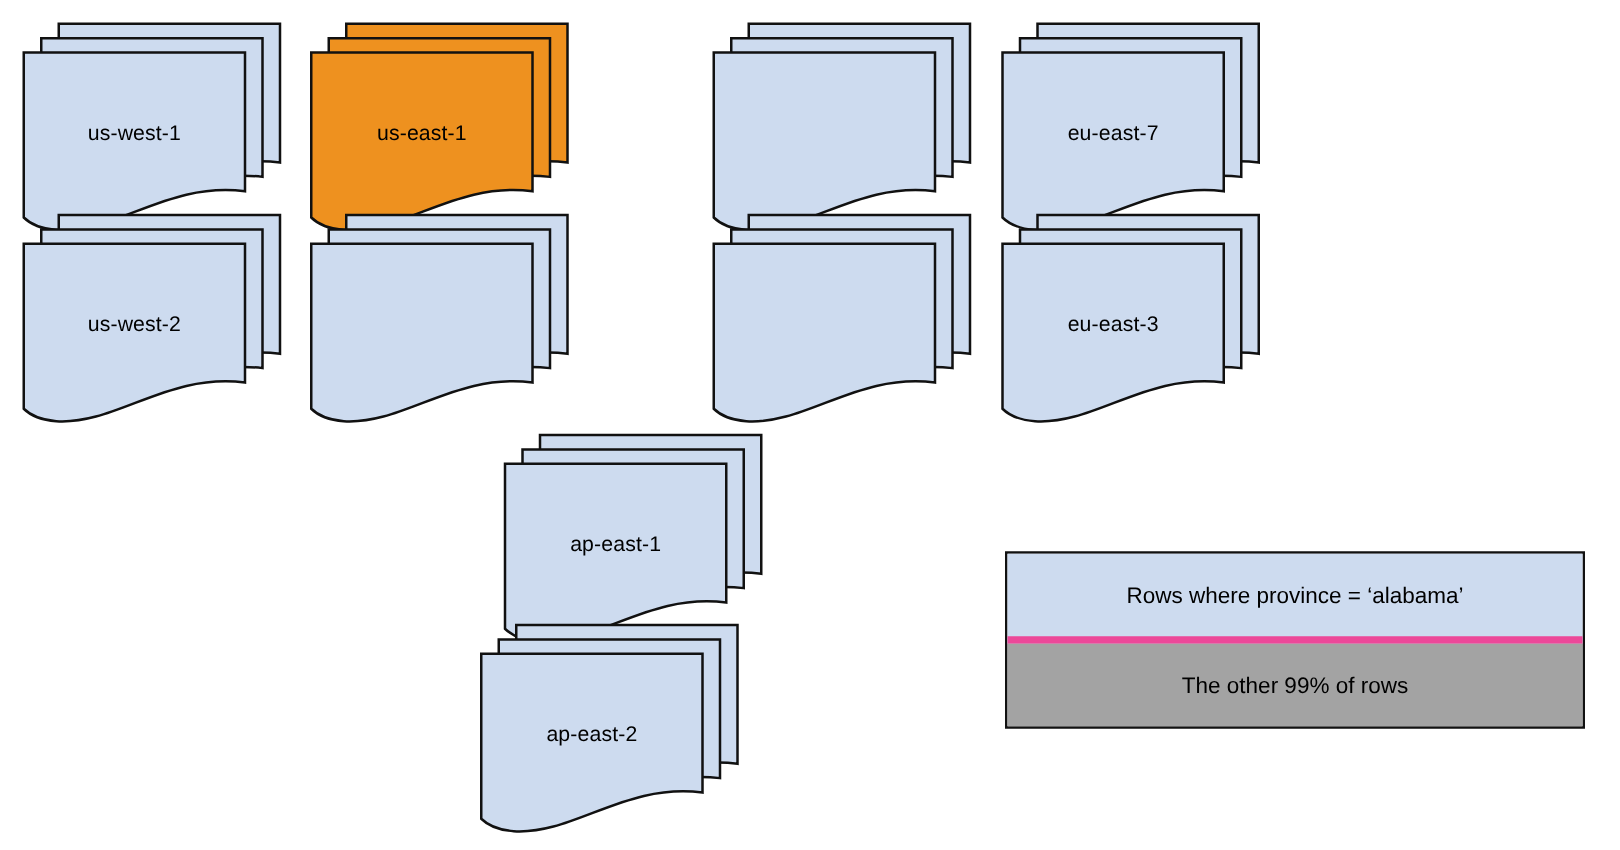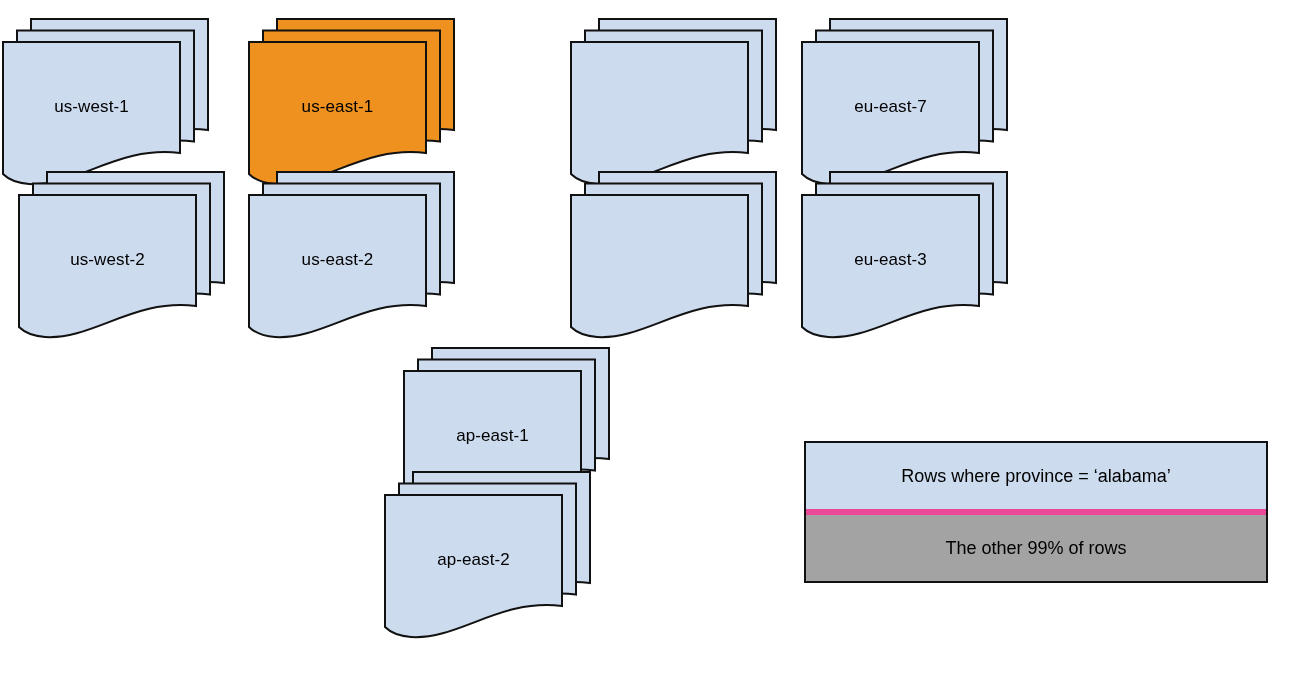--- a/index.html
+++ b/index.html
@@ -77,21 +77,21 @@
   .legend-row.first {
     border-bottom: 6px solid #ec4899;
   }
 </style>
 </head>
 <body>
 
 <div id="canvas" style="background: rgb(255, 255, 255);">
 
   <div id="stacks">
-      <div class="doc-stack" style="left: 3px; top: 19px;">
+      <div class="doc-stack" style="left: 19px; top: 19px;">
         <svg viewBox="0 0 206 160">
           <path d="M 28 0 L 205 0 L 205 111 C 143 103, 102 145, 54 142 C 42 141, 33 137, 28 132 Z" fill="#CDDBEF" stroke="#111111" stroke-width="2" stroke-linejoin="miter"></path>
           <path d="M 14 11.5 L 191 11.5 L 191 122.5 C 129 114.5, 88 156.5, 40 153.5 C 28 152.5, 19 148.5, 14 143.5 Z" fill="#CDDBEF" stroke="#111111" stroke-width="2" stroke-linejoin="miter"></path>
           <path d="M 0 23 L 177 23 L 177 134 C 115 126, 74 168, 26 165 C 14 164, 5 160, 0 155 Z" fill="#CDDBEF" stroke="#111111" stroke-width="2" stroke-linejoin="miter"></path>
         </svg>
         <div class="doc-label">us-west-1</div>
       </div>
       <div class="doc-stack" style="left: 249px; top: 19px;">
         <svg viewBox="0 0 206 160">
           <path d="M 28 0 L 205 0 L 205 111 C 143 103, 102 145, 54 142 C 42 141, 33 137, 28 132 Z" fill="#EE911F" stroke="#111111" stroke-width="2" stroke-linejoin="miter"></path>
@@ -122,21 +122,20 @@
           <path d="M 0 23 L 177 23 L 177 134 C 115 126, 74 168, 26 165 C 14 164, 5 160, 0 155 Z" fill="#CDDBEF" stroke="#111111" stroke-width="2" stroke-linejoin="miter"></path>
         </svg>
         <div class="doc-label">us-west-2</div>
       </div>
       <div class="doc-stack" style="left: 249px; top: 172px;">
         <svg viewBox="0 0 206 160">
           <path d="M 28 0 L 205 0 L 205 111 C 143 103, 102 145, 54 142 C 42 141, 33 137, 28 132 Z" fill="#CDDBEF" stroke="#111111" stroke-width="2" stroke-linejoin="miter"></path>
           <path d="M 14 11.5 L 191 11.5 L 191 122.5 C 129 114.5, 88 156.5, 40 153.5 C 28 152.5, 19 148.5, 14 143.5 Z" fill="#CDDBEF" stroke="#111111" stroke-width="2" stroke-linejoin="miter"></path>
           <path d="M 0 23 L 177 23 L 177 134 C 115 126, 74 168, 26 165 C 14 164, 5 160, 0 155 Z" fill="#CDDBEF" stroke="#111111" stroke-width="2" stroke-linejoin="miter"></path>
         </svg>
-        <div class="doc-label">us-east-2</div>
       </div>
       <div class="doc-stack" style="left: 571px; top: 172px;">
         <svg viewBox="0 0 206 160">
           <path d="M 28 0 L 205 0 L 205 111 C 143 103, 102 145, 54 142 C 42 141, 33 137, 28 132 Z" fill="#CDDBEF" stroke="#111111" stroke-width="2" stroke-linejoin="miter"></path>
           <path d="M 14 11.5 L 191 11.5 L 191 122.5 C 129 114.5, 88 156.5, 40 153.5 C 28 152.5, 19 148.5, 14 143.5 Z" fill="#CDDBEF" stroke="#111111" stroke-width="2" stroke-linejoin="miter"></path>
           <path d="M 0 23 L 177 23 L 177 134 C 115 126, 74 168, 26 165 C 14 164, 5 160, 0 155 Z" fill="#CDDBEF" stroke="#111111" stroke-width="2" stroke-linejoin="miter"></path>
         </svg>
       </div>
       <div class="doc-stack" style="left: 802px; top: 172px;">
         <svg viewBox="0 0 206 160">
@@ -147,21 +146,21 @@
         <div class="doc-label">eu-east-3</div>
       </div>
       <div class="doc-stack" style="left: 404px; top: 348px;">
         <svg viewBox="0 0 206 160">
           <path d="M 28 0 L 205 0 L 205 111 C 143 103, 102 145, 54 142 C 42 141, 33 137, 28 132 Z" fill="#CDDBEF" stroke="#111111" stroke-width="2" stroke-linejoin="miter"></path>
           <path d="M 14 11.5 L 191 11.5 L 191 122.5 C 129 114.5, 88 156.5, 40 153.5 C 28 152.5, 19 148.5, 14 143.5 Z" fill="#CDDBEF" stroke="#111111" stroke-width="2" stroke-linejoin="miter"></path>
           <path d="M 0 23 L 177 23 L 177 134 C 115 126, 74 168, 26 165 C 14 164, 5 160, 0 155 Z" fill="#CDDBEF" stroke="#111111" stroke-width="2" stroke-linejoin="miter"></path>
         </svg>
         <div class="doc-label">ap-east-1</div>
       </div>
-      <div class="doc-stack" style="left: 385px; top: 472px;">
+      <div class="doc-stack" style="left: 385px; top: 500px;">
         <svg viewBox="0 0 206 160">
           <path d="M 28 0 L 205 0 L 205 111 C 143 103, 102 145, 54 142 C 42 141, 33 137, 28 132 Z" fill="#CDDBEF" stroke="#111111" stroke-width="2" stroke-linejoin="miter"></path>
           <path d="M 14 11.5 L 191 11.5 L 191 122.5 C 129 114.5, 88 156.5, 40 153.5 C 28 152.5, 19 148.5, 14 143.5 Z" fill="#CDDBEF" stroke="#111111" stroke-width="2" stroke-linejoin="miter"></path>
           <path d="M 0 23 L 177 23 L 177 134 C 115 126, 74 168, 26 165 C 14 164, 5 160, 0 155 Z" fill="#CDDBEF" stroke="#111111" stroke-width="2" stroke-linejoin="miter"></path>
         </svg>
         <div class="doc-label">ap-east-2</div>
       </div>
     </div>
 
   <div class="legend">

